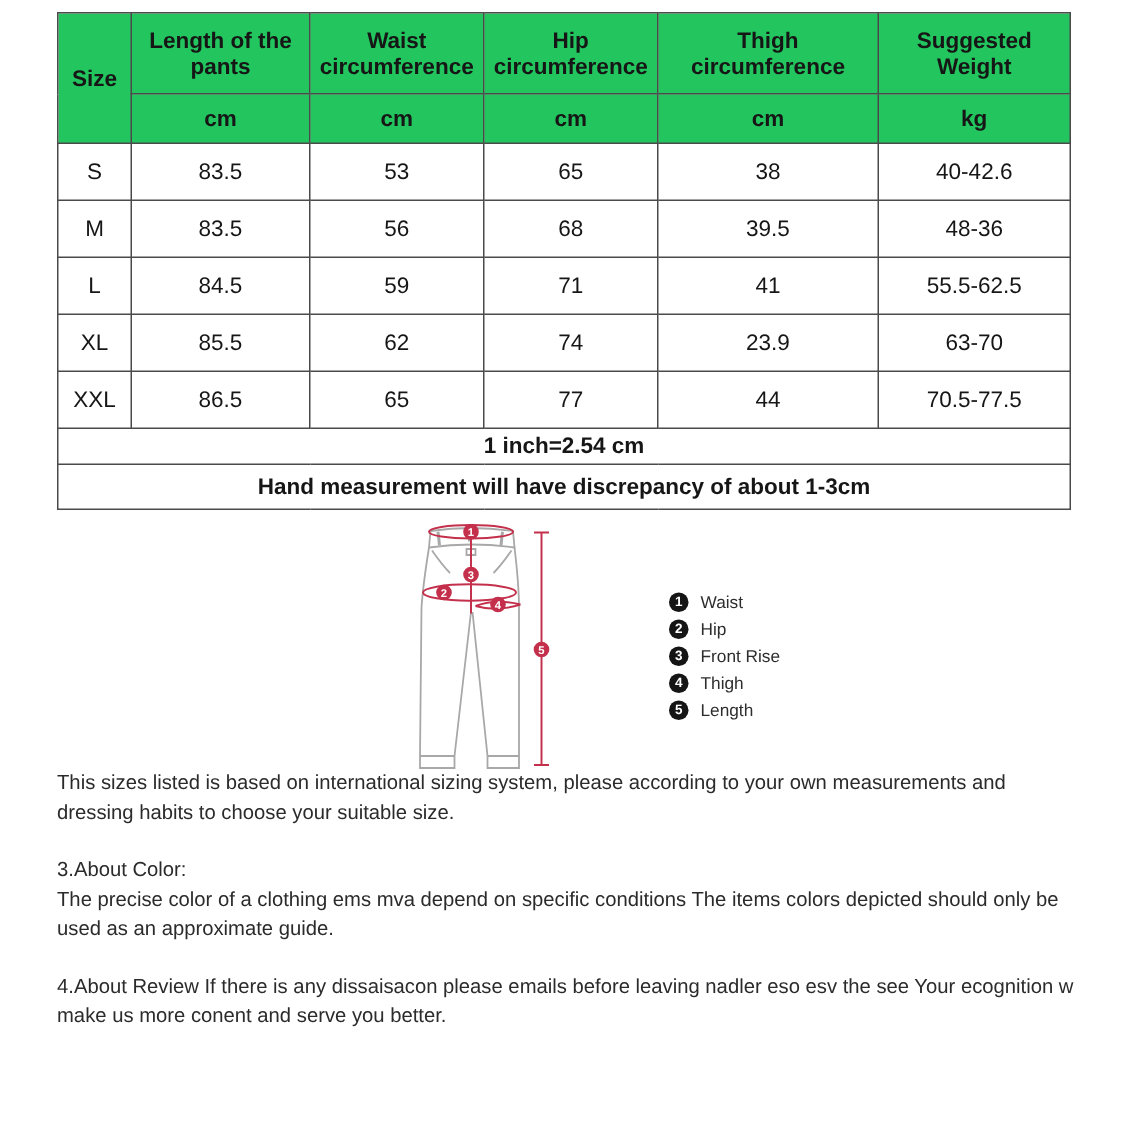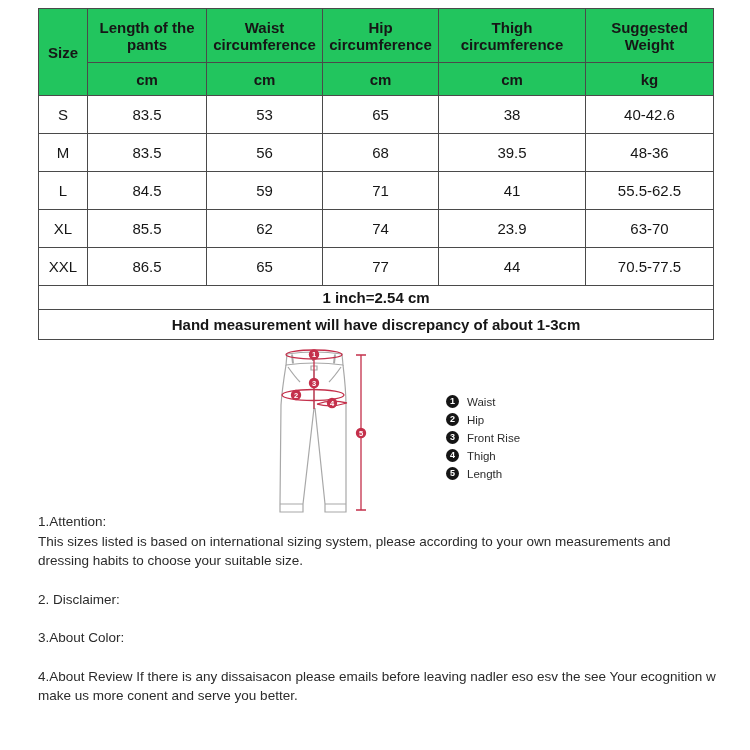--- a/index.html
+++ b/index.html
@@ -186,27 +186,26 @@
       </div>
       <div class="legend-item">
         <span class="legend-dot">5</span>
         <span class="legend-label">Length</span>
       </div>
     </div>
   </div>
 
   <div class="sections">
     <div class="section">
-      <div class="section-heading">1.Attention:</div>
       <div class="section-body">This sizes listed is based on international sizing system, please according to your own measurements and dressing habits to choose your suitable size.</div>
     </div>
     <div class="section">
-      <div class="section-heading">2. Disclaimer:</div>
     </div>
     <div class="section">
       <div class="section-heading">3.About Color:</div>
+      <div class="section-body">The precise color of a clothing ems mva depend on specific conditions The items colors depicted should only be   used as an approximate guide.</div>
     </div>
     <div class="section">
       <div class="section-body">4.About Review If there is any dissaisacon please emails before leaving nadler eso esv the see Your ecognition w   make us more conent and serve you better.</div>
     </div>
   </div>
 
 </div>
 
 </body></html>

